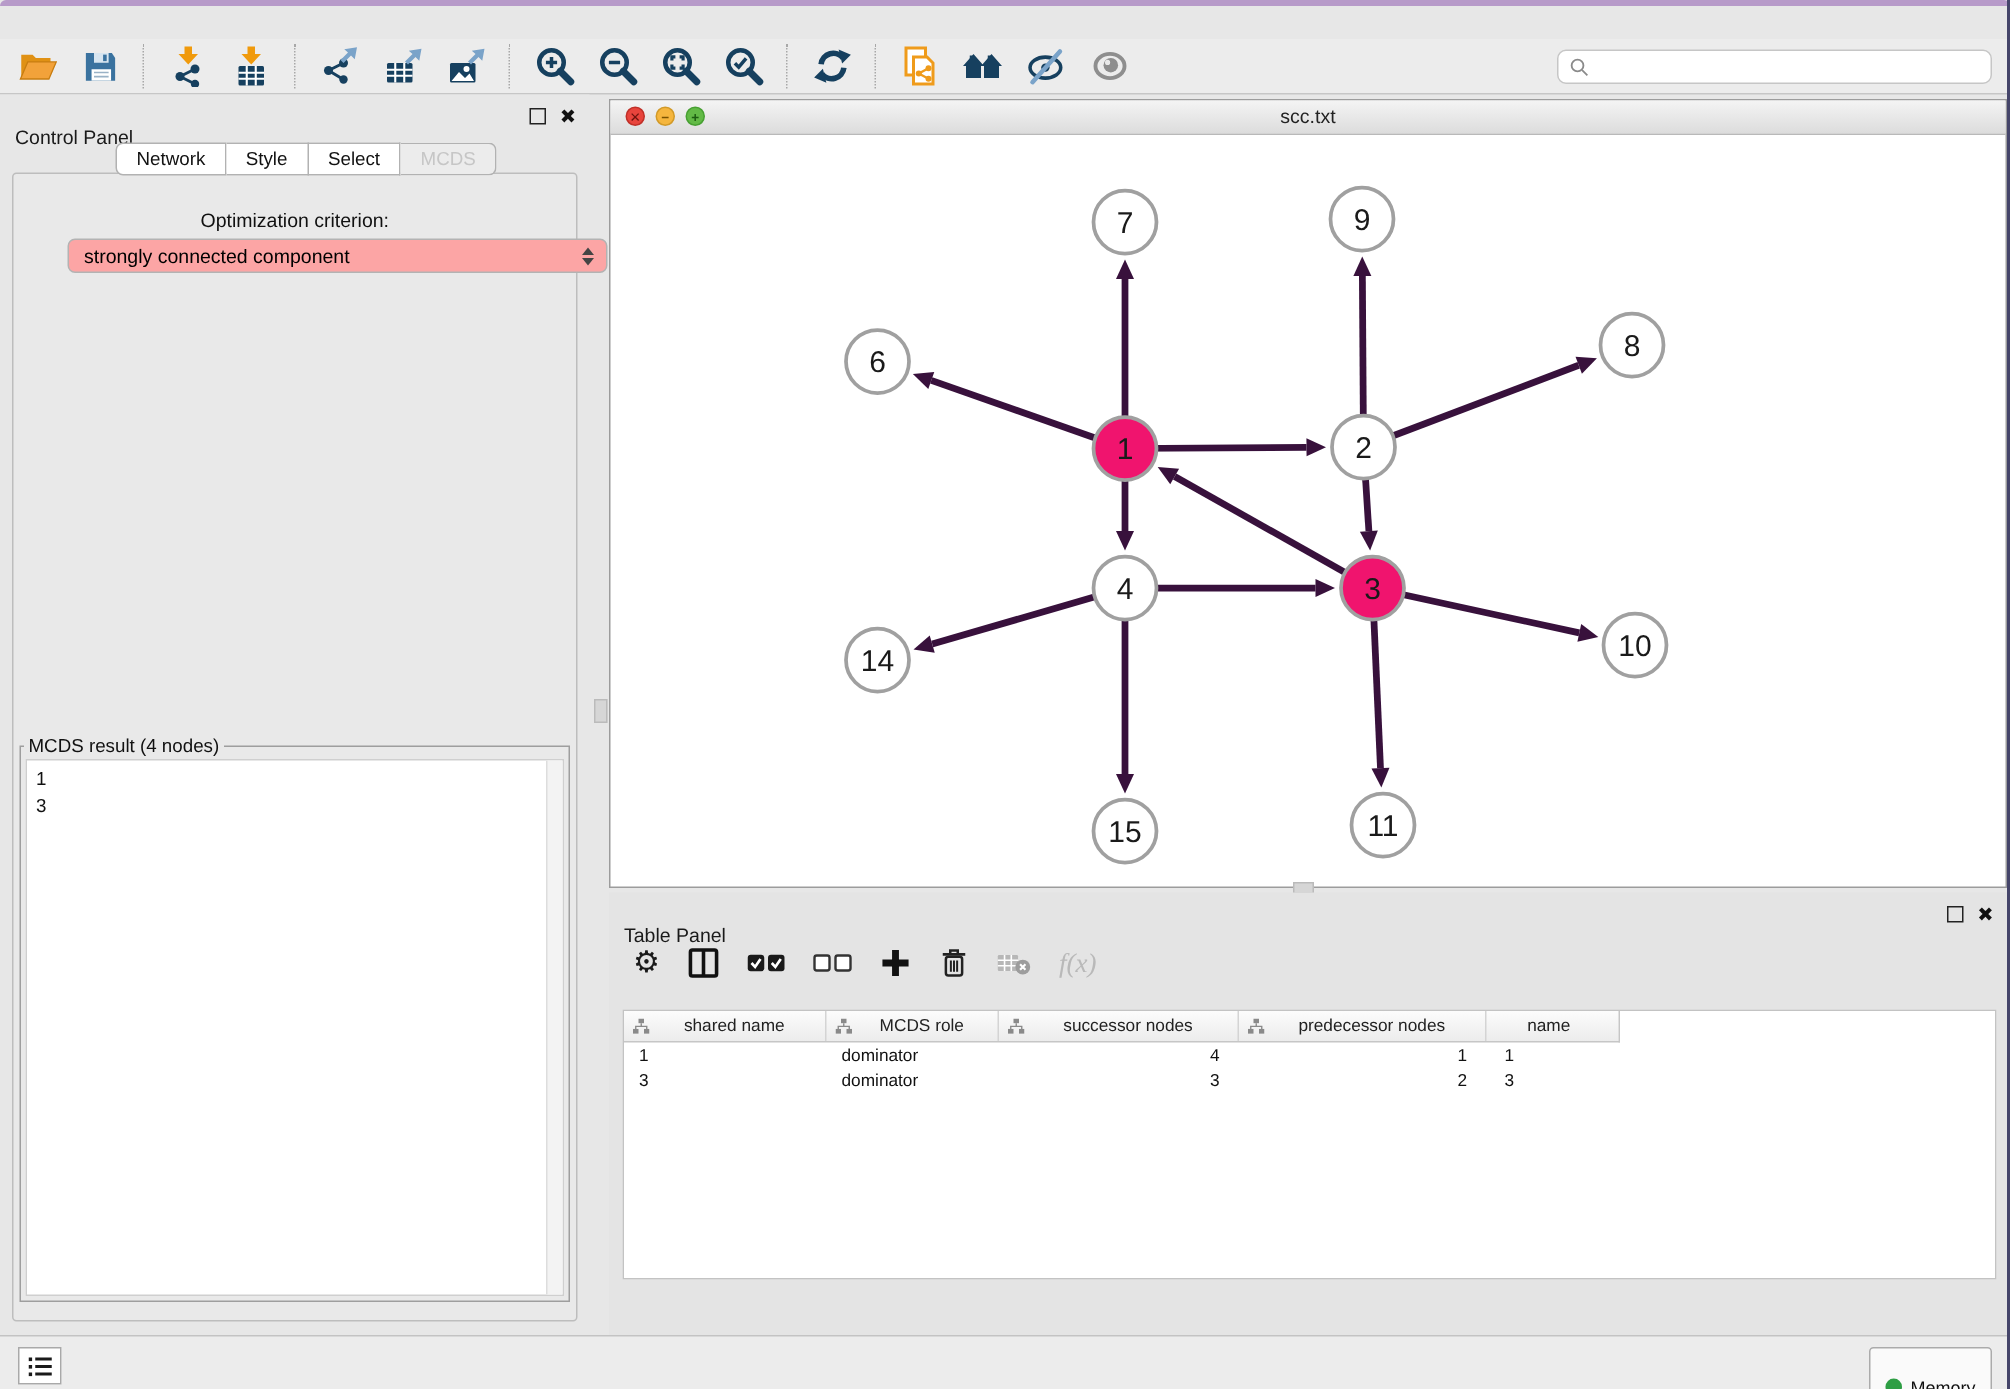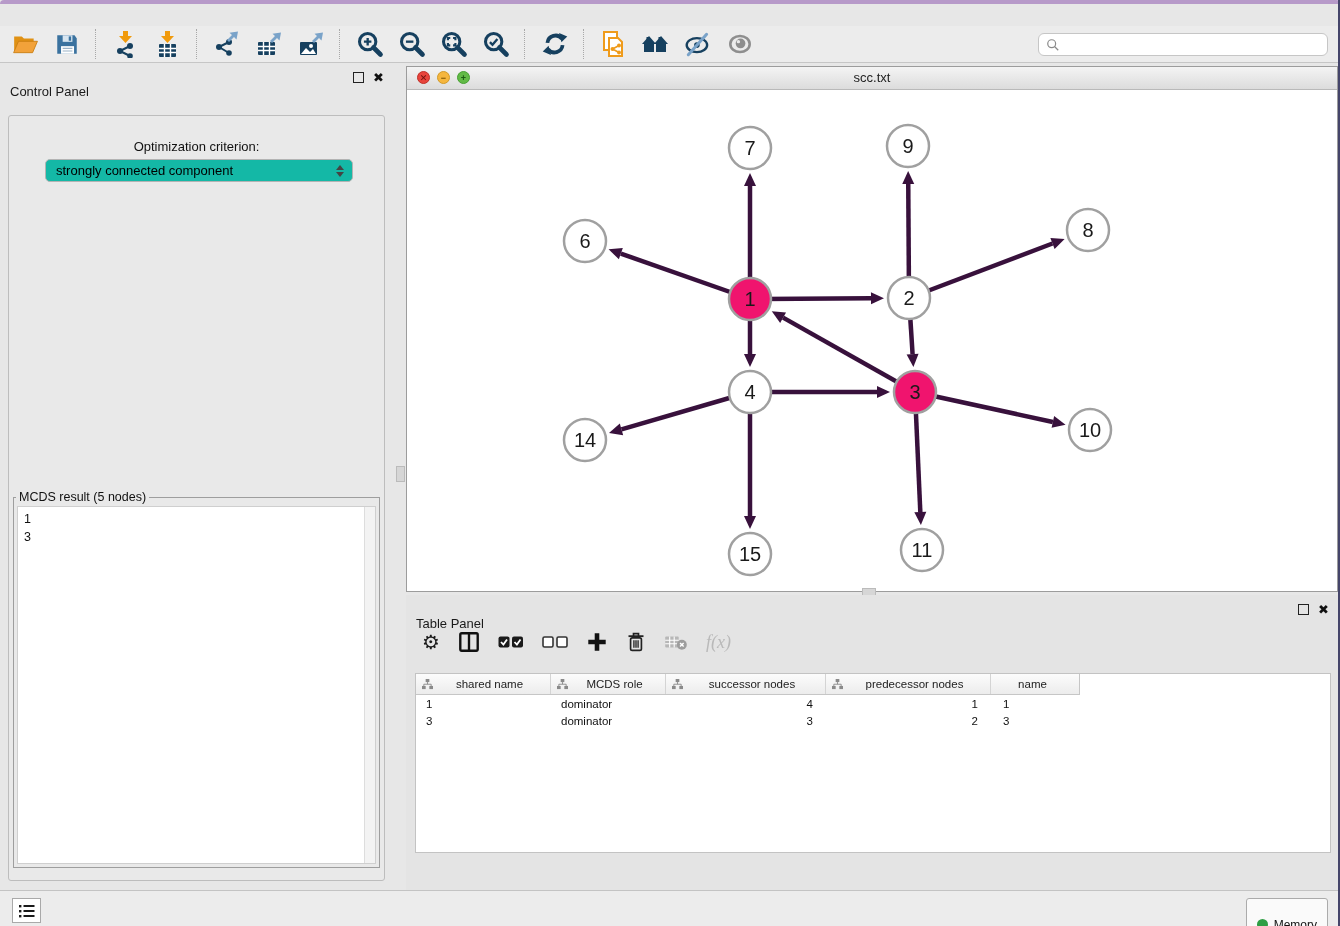--- a/index.html
+++ b/index.html
@@ -25,21 +25,21 @@
   .panel-title{position:absolute;left:10px;top:21px;font-size:13px;color:#1a1a1a;}
   .win-btns{position:absolute;right:9px;top:9px;display:flex;gap:9px;align-items:center;}
   .btn-max{width:9px;height:9px;border:1.5px solid #222;box-sizing:content-box;}
   .btn-close{font-size:13px;font-weight:bold;color:#111;line-height:11px;}
   .cp-tabs{position:absolute;left:77px;top:32px;display:flex;z-index:2;}
   .cp-tab{height:20px;line-height:20px;padding:0 13px;background:#fff;border:1px solid #b2b2b2;border-left:none;font-size:12.5px;color:#111;}
   .cp-tab:first-child{border-left:1px solid #b2b2b2;border-radius:5px 0 0 5px;}
   .cp-tab.selected{background:#ececec;color:#c6c6c6;border-radius:0 5px 5px 0;}
   .cp-content{position:absolute;left:8px;top:52px;width:377px;height:766px;background:#e9e9e9;border:1px solid #bdbdbd;border-radius:3px;box-sizing:border-box;}
   .opt-label{position:absolute;top:23px;left:0;right:0;text-align:center;font-size:13px;color:#111;}
-  .dropdown{position:absolute;left:36px;top:43px;width:308px;height:23px;background:#14b8a6;border:1px solid #b3b3b3;border-radius:5px;
+  .dropdown{position:absolute;left:36px;top:43px;width:360px;height:23px;background:#fca5a5;border:1px solid #b3b3b3;border-radius:5px;
             display:flex;align-items:center;box-sizing:border-box;font-size:13px;padding-left:10px;}
   .dropdown .dd-label{flex:1;}
   .stepper{width:16px;height:100%;display:flex;flex-direction:column;align-items:center;justify-content:center;gap:2px;margin-right:4px;}
   .stepper i{width:0;height:0;border-left:4px solid transparent;border-right:4px solid transparent;display:block;}
   .stepper .up{border-bottom:5px solid #444;}
   .stepper .down{border-top:5px solid #444;}
   .btn-row{position:absolute;top:76px;left:0;right:0;display:flex;justify-content:center;gap:15px;}
   .cp-btn{height:23px;padding:0 17px;background:#fff;border:1px solid #b3b3b3;border-radius:5px;font-size:13px;line-height:21px;color:#111;}
   fieldset.result{position:absolute;left:4px;right:4px;top:374px;bottom:12px;border:1px solid #9e9e9e;margin:0;padding:0;background:#e9e9e9;}
   fieldset.result legend{font-size:12.5px;color:#111;margin-left:2px;padding:0 3px;}
@@ -238,31 +238,37 @@
       <input type="text" placeholder="" style="">
     </span>
   </div>
 
   <div class="control-panel">
     <div class="panel-title">Control Panel</div>
     <div class="win-btns">
       <span class="btn-max"></span>
       <span class="btn-close">✖</span>
     </div>
+    <div class="cp-tabs">
+      <span class="cp-tab">Network</span>
+      <span class="cp-tab">Style</span>
+      <span class="cp-tab">Select</span>
+      <span class="cp-tab selected">MCDS</span>
+    </div>
     <div class="cp-content">
       <div class="opt-label">Optimization criterion:</div>
       <div class="dropdown">
         <span class="dd-label">strongly connected component</span>
         <span class="stepper">
             <i class="up"></i>
             <i class="down"></i>
           </span>
       </div>
       <fieldset class="result">
-        <legend>MCDS result (5 nodes)</legend>
+        <legend>MCDS result (4 nodes)</legend>
         <div class="result-box">
           <div class="result-lines">
             <div>1</div>
             <div>3</div>
           </div>
           <div class="result-scroll"></div>
         </div>
       </fieldset>
     </div>
   </div>

